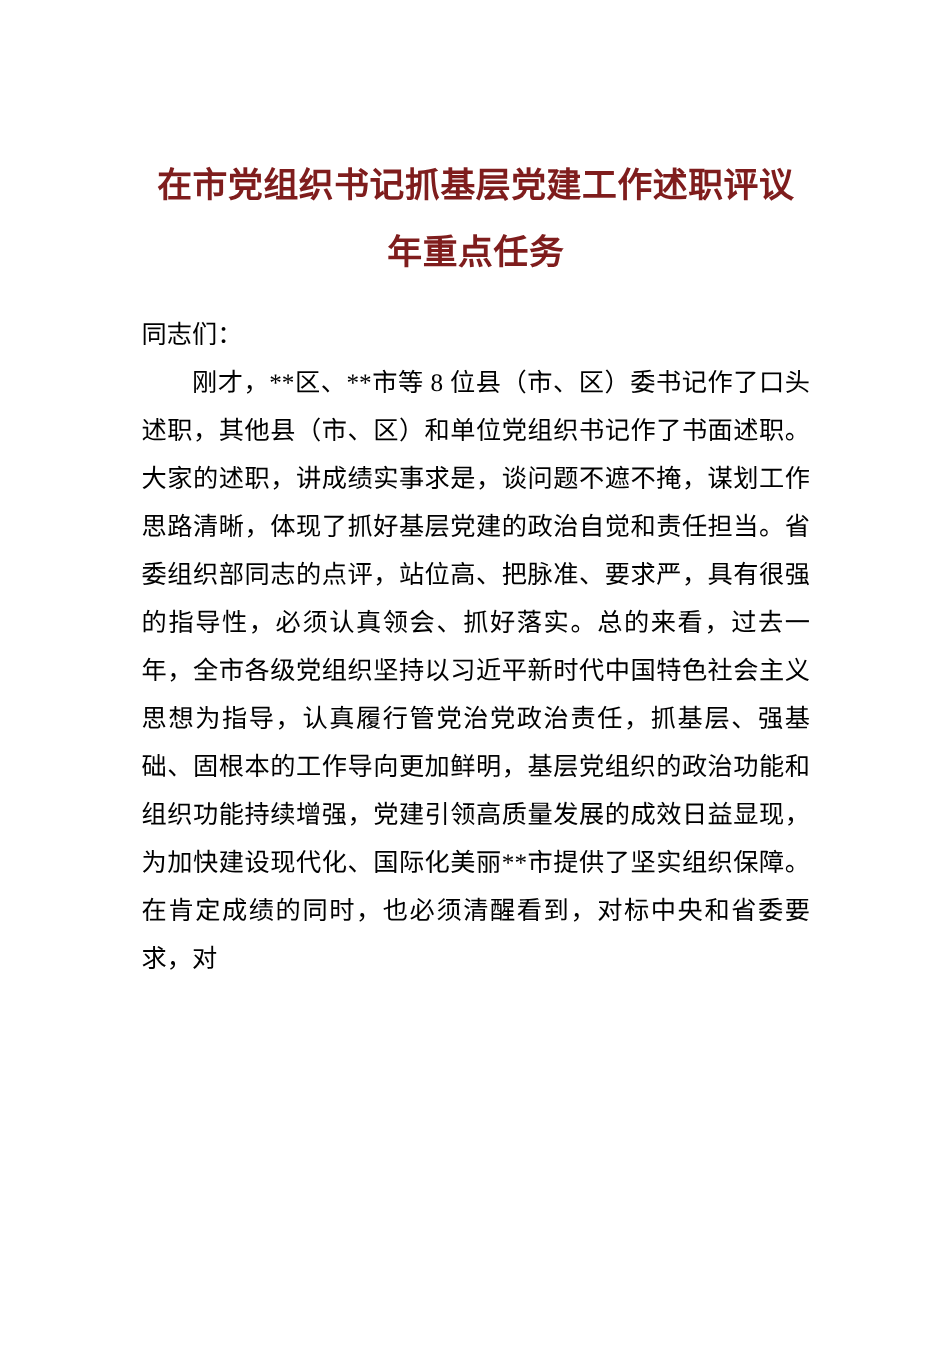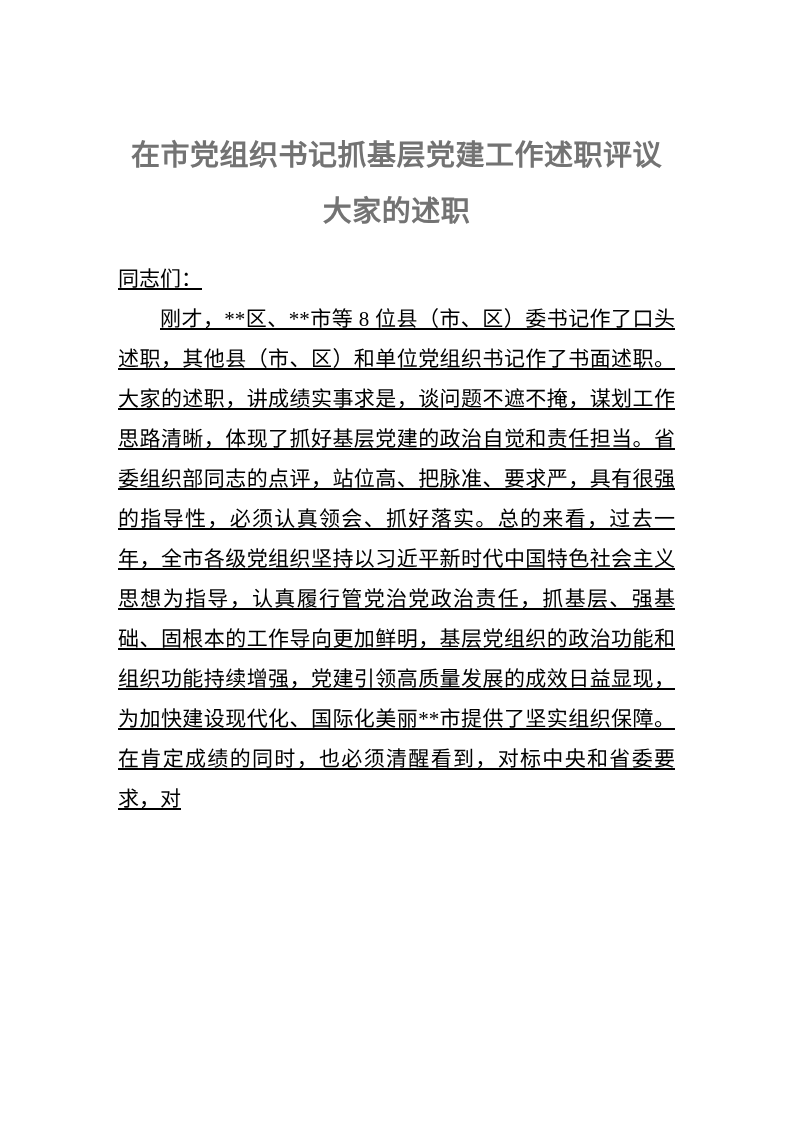--- a/index.html
+++ b/index.html
@@ -18,48 +18,47 @@
     padding: 108px 118px 0 118px;
     overflow: hidden;
     font-family: "Liberation Serif", "DejaVu Serif", serif;
   }
   .doc-title {
     font-size: 29px;
     font-weight: bold;
     line-height: 56px;
     text-align: center;
     letter-spacing: 0.5px;
-    color: #737373;
+    color: #7f1d1d;
   }
   .doc-title .title-line {
     display: block;
   }
   .doc-body {
     margin-top: 4px;
     font-size: 21px;
     line-height: 40px;
     text-align: justify;
     color: #000000;
-    text-decoration: underline;
   }
   .greeting {
     margin: 0;
   }
   .doc-body p.para {
     margin: 0;
     text-indent: 2em;
   }
 </style>
 </head>
 <body>
 
 <div class="page">
   <h1 class="doc-title">
     <span class="title-line">在市党组织书记抓基层党建工作述职评议</span>
-    <span class="title-line">大家的述职</span>
+    <span class="title-line">年重点任务</span>
   </h1>
 
   <div class="doc-body">
     <p class="greeting">同志们：</p>
 
 
     <p class="para">刚才，**区、**市等 8 位县（市、区）委书记作了口头述职，其他县（市、区）和单位党组织书记作了书面述职。大家的述职，讲成绩实事求是，谈问题不遮不掩，谋划工作思路清晰，体现了抓好基层党建的政治自觉和责任担当。省委组织部同志的点评，站位高、把脉准、要求严，具有很强的指导性，必须认真领会、抓好落实。总的来看，过去一年，全市各级党组织坚持以习近平新时代中国特色社会主义思想为指导，认真履行管党治党政治责任，抓基层、强基础、固根本的工作导向更加鲜明，基层党组织的政治功能和组织功能持续增强，党建引领高质量发展的成效日益显现，为加快建设现代化、国际化美丽**市提供了坚实组织保障。在肯定成绩的同时，也必须清醒看到，对标中央和省委要求，对</p>
   </div>
 </div>
 

